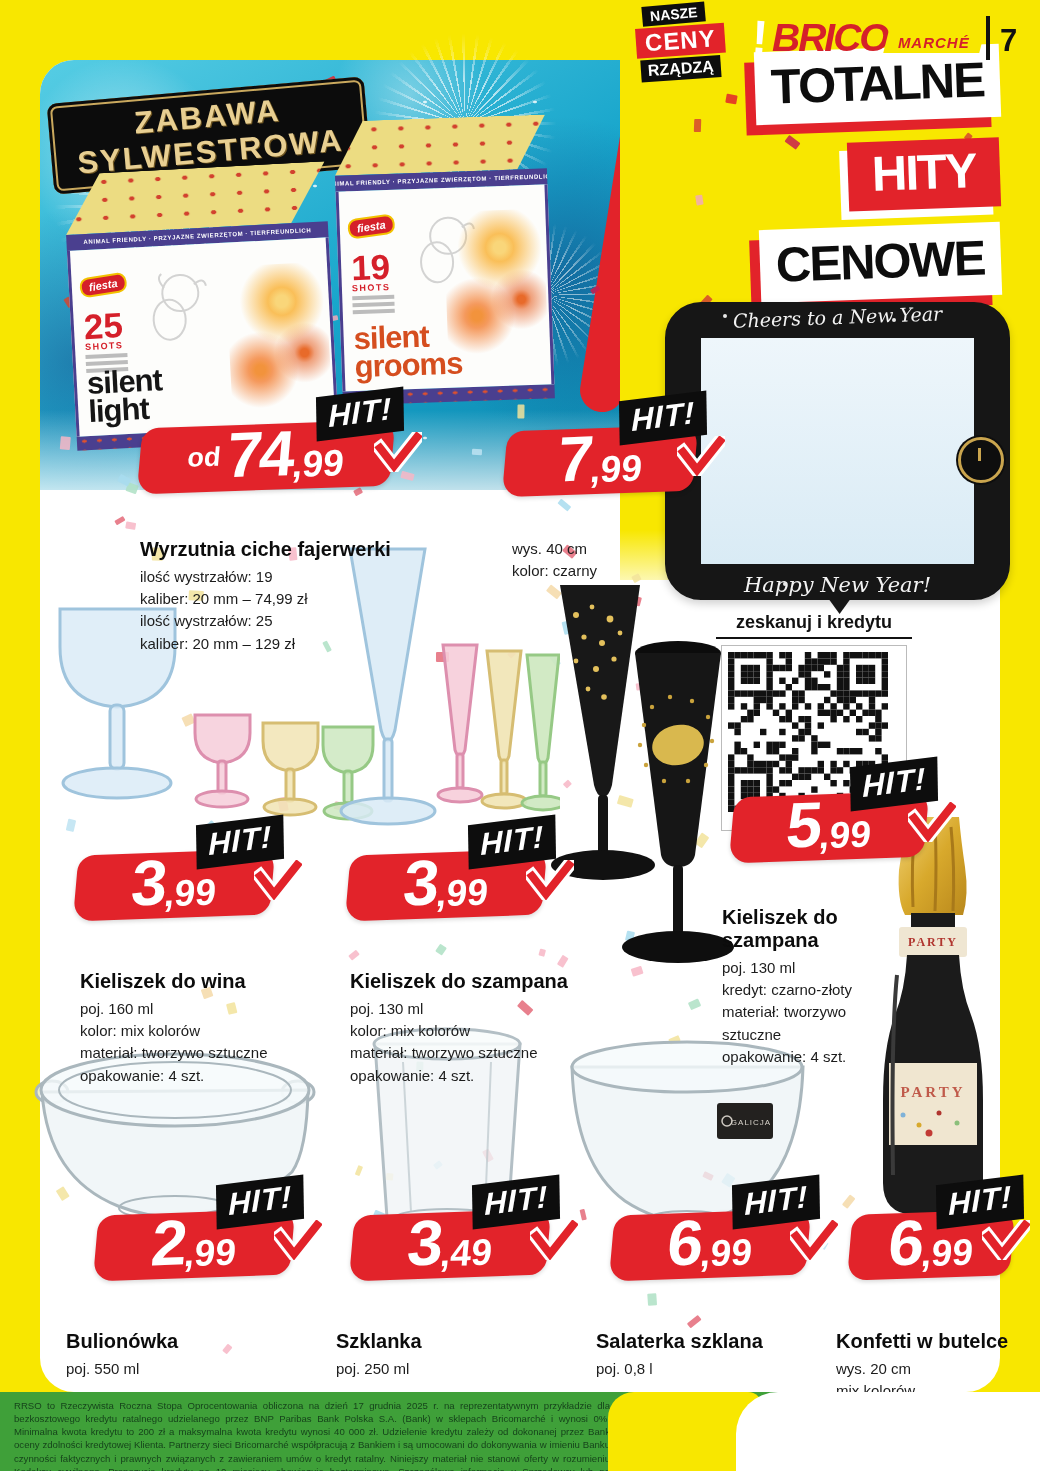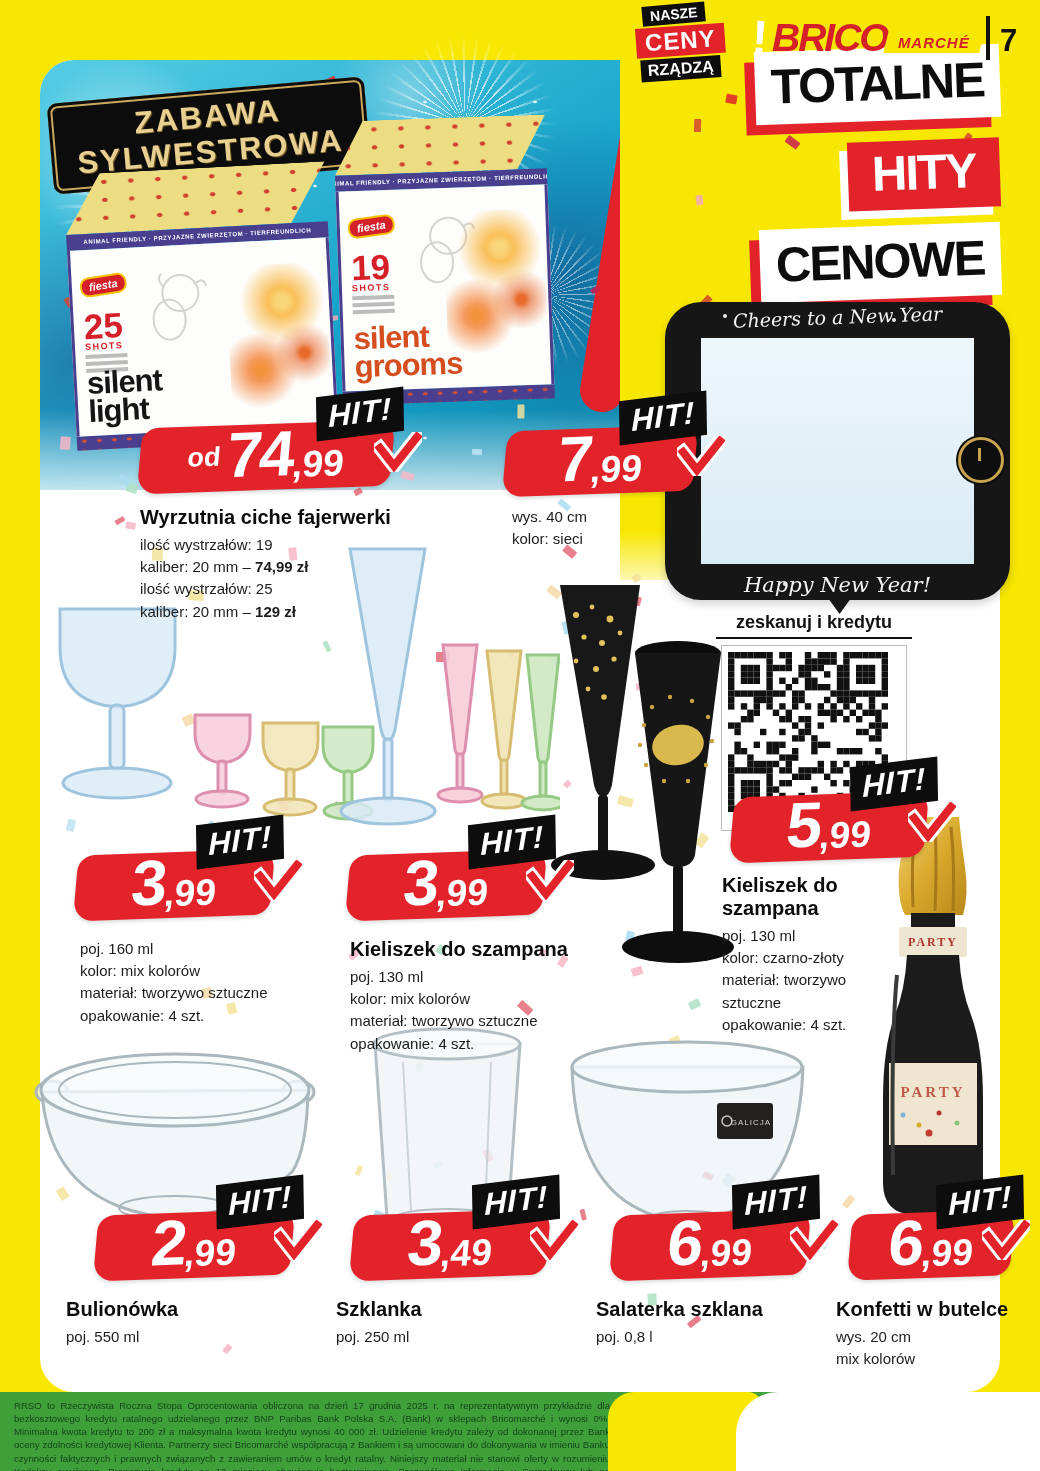--- a/index.html
+++ b/index.html
@@ -92,24 +92,24 @@
   .p2{left:76px;top:852px;width:196px;}
   .p3{left:348px;top:852px;width:196px;}
   .p4{left:732px;top:794px;width:194px;}
   .p5{left:96px;top:1212px;width:196px;}
   .p6{left:352px;top:1212px;width:196px;}
   .p7{left:612px;top:1212px;width:196px;}
   .p8{left:850px;top:1212px;width:162px;}
   .p8 .check{right:-18px;}
 
   
-  .pt{position:absolute;z-index:7;color:#1c1c1c;}
+  .pt{position:absolute;z-index:7;color:#1c1c1c;margin-top:32px;}
   .pt .name{font-weight:800;font-size:20px;color:#0c0c0c;margin-bottom:5px;line-height:1.15;}
   .detail-line{font-size:15px;line-height:1.48;}
-  .detail-line b{font-weight:700;}
+  .detail-line b{font-weight:400;}
   .t0{left:140px;top:506px;width:300px;}
   .t1{left:512px;top:506px;width:160px;}
   .t2{left:80px;top:938px;width:280px;}
   .t3{left:350px;top:938px;width:280px;}
   .t4{left:722px;top:874px;width:180px;}
   .t5{left:66px;top:1298px;width:250px;}
   .t6{left:336px;top:1298px;width:250px;}
   .t7{left:596px;top:1298px;width:250px;}
   .t8{left:836px;top:1298px;width:180px;}
 
@@ -803,45 +803,46 @@
         <div>
           <div class="detail-line"><span>ilość wystrzałów: 19</span></div>
           <div class="detail-line"><span>kaliber: 20 mm – </span><b>74,99 zł</b></div>
           <div class="detail-line"><span>ilość wystrzałów: 25</span></div>
           <div class="detail-line"><span>kaliber: 20 mm – </span><b>129 zł</b></div>
         </div>
       </div>
       <div class="pt t1">
         <div>
           <div class="detail-line"><span>wys. 40 cm</span></div>
-          <div class="detail-line"><span>kolor: sieci</span></div>
+          <div class="detail-line"><span>kolor: czarny</span></div>
         </div>
       </div>
       <div class="pt t2">
+        <div class="name">Kieliszek do wina</div>
         <div>
           <div class="detail-line"><span>poj. 160 ml</span></div>
           <div class="detail-line"><span>kolor: mix kolorów</span></div>
           <div class="detail-line"><span>materiał: tworzywo sztuczne</span></div>
           <div class="detail-line"><span>opakowanie: 4 szt.</span></div>
         </div>
       </div>
       <div class="pt t3">
         <div class="name">Kieliszek do szampana</div>
         <div>
           <div class="detail-line"><span>poj. 130 ml</span></div>
           <div class="detail-line"><span>kolor: mix kolorów</span></div>
           <div class="detail-line"><span>materiał: tworzywo sztuczne</span></div>
           <div class="detail-line"><span>opakowanie: 4 szt.</span></div>
         </div>
       </div>
       <div class="pt t4">
         <div class="name">Kieliszek do szampana</div>
         <div>
           <div class="detail-line"><span>poj. 130 ml</span></div>
-          <div class="detail-line"><span>kolor: czarno-złoty</span></div>
+          <div class="detail-line"><span>kredyt: czarno-złoty</span></div>
           <div class="detail-line"><span>materiał: tworzywo sztuczne</span></div>
           <div class="detail-line"><span>opakowanie: 4 szt.</span></div>
         </div>
       </div>
       <div class="pt t5">
         <div class="name">Bulionówka</div>
         <div>
           <div class="detail-line"><span>poj. 550 ml</span></div>
         </div>
       </div>

